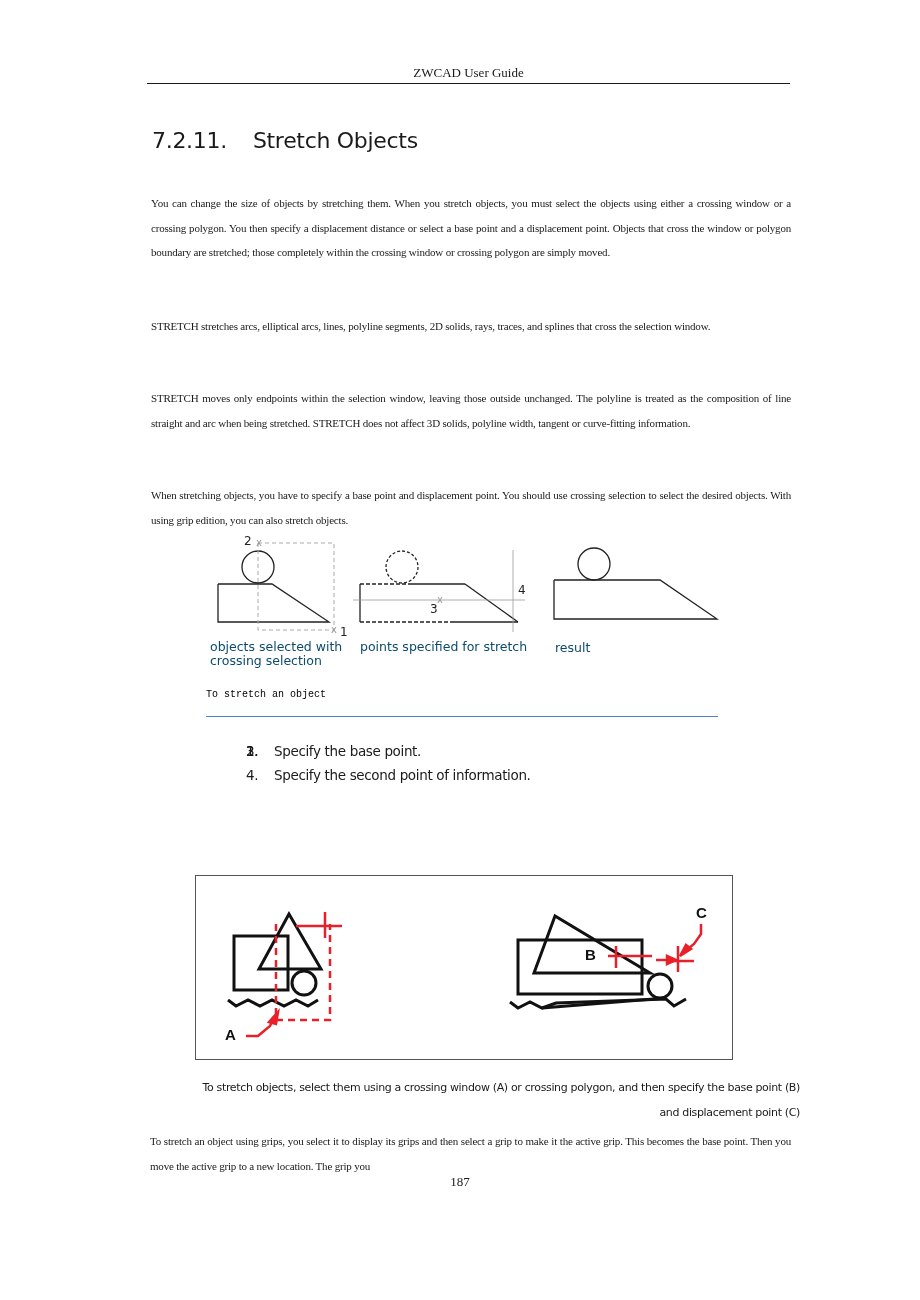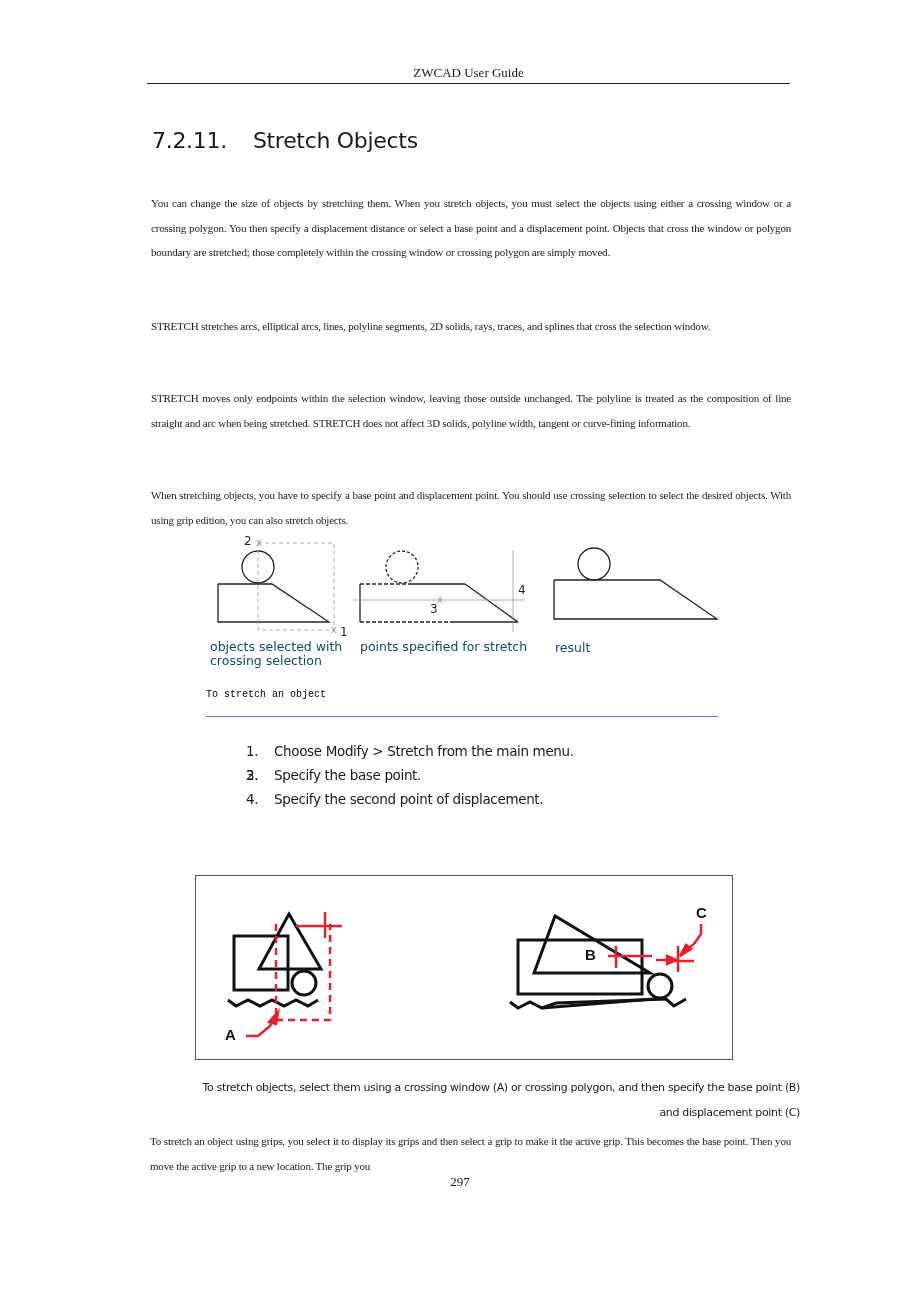--- a/index.html
+++ b/index.html
@@ -105,24 +105,24 @@
     <div>crossing selection</div>
   </div>
   <div class="cap" style="left:160px;top:110px;">points specified for stretch</div>
   <div class="cap" style="left:355px;top:111px;">result</div>
 </div>
 
 <div class="proc-heading">To stretch an object</div>
 <div class="proc-rule"></div>
 
 <ol class="steps">
-  <li><span class="n">1.</span><span>Choose Modify &gt; Stretch from the main menu.</span></li>
+  <li><span class="n">1.</span></li>
   <li><span class="n">2.</span></li>
   <li><span class="n">3.</span><span>Specify the base point.</span></li>
-  <li><span class="n">4.</span><span>Specify the second point of displacement.</span></li>
+  <li><span class="n">4.</span><span>Specify the second point of information.</span></li>
 </ol>
 
 <div class="fig2">
   <svg width="535" height="182" viewBox="0 0 535 182">
     <g stroke="#111" fill="none" stroke-width="3">
       <rect x="38" y="60" width="54" height="54"></rect>
       <polygon points="93,38 63,93 125,93"></polygon>
       <circle cx="108" cy="107" r="12"></circle>
       <polyline points="32,124 40,130 52,124 64,130 76,124 88,130 100,124 112,130 122,124"></polyline>
     </g>
@@ -155,13 +155,13 @@
     <text x="389" y="84" font-size="15" font-weight="bold" fill="#111" font-family="Liberation Sans, sans-serif">B</text>
     <text x="500" y="42" font-size="15" font-weight="bold" fill="#111" font-family="Liberation Sans, sans-serif">C</text>
   </svg>
 </div>
 
 <div class="fig2-cap" id="cap1">To stretch objects, select them using a crossing window (A) or crossing polygon, and then specify the base point (B)</div>
 <div class="fig2-cap" id="cap2">and displacement point (C)</div>
 
 <p class="para" id="p5">To stretch an object using grips, you select it to display its grips and then select a grip to make it the active grip. This becomes the base point. Then you move the active grip to a new location. The grip you</p>
 
-<div class="page-number">297</div>
+<div class="page-number">187</div>
 
 </body></html>

